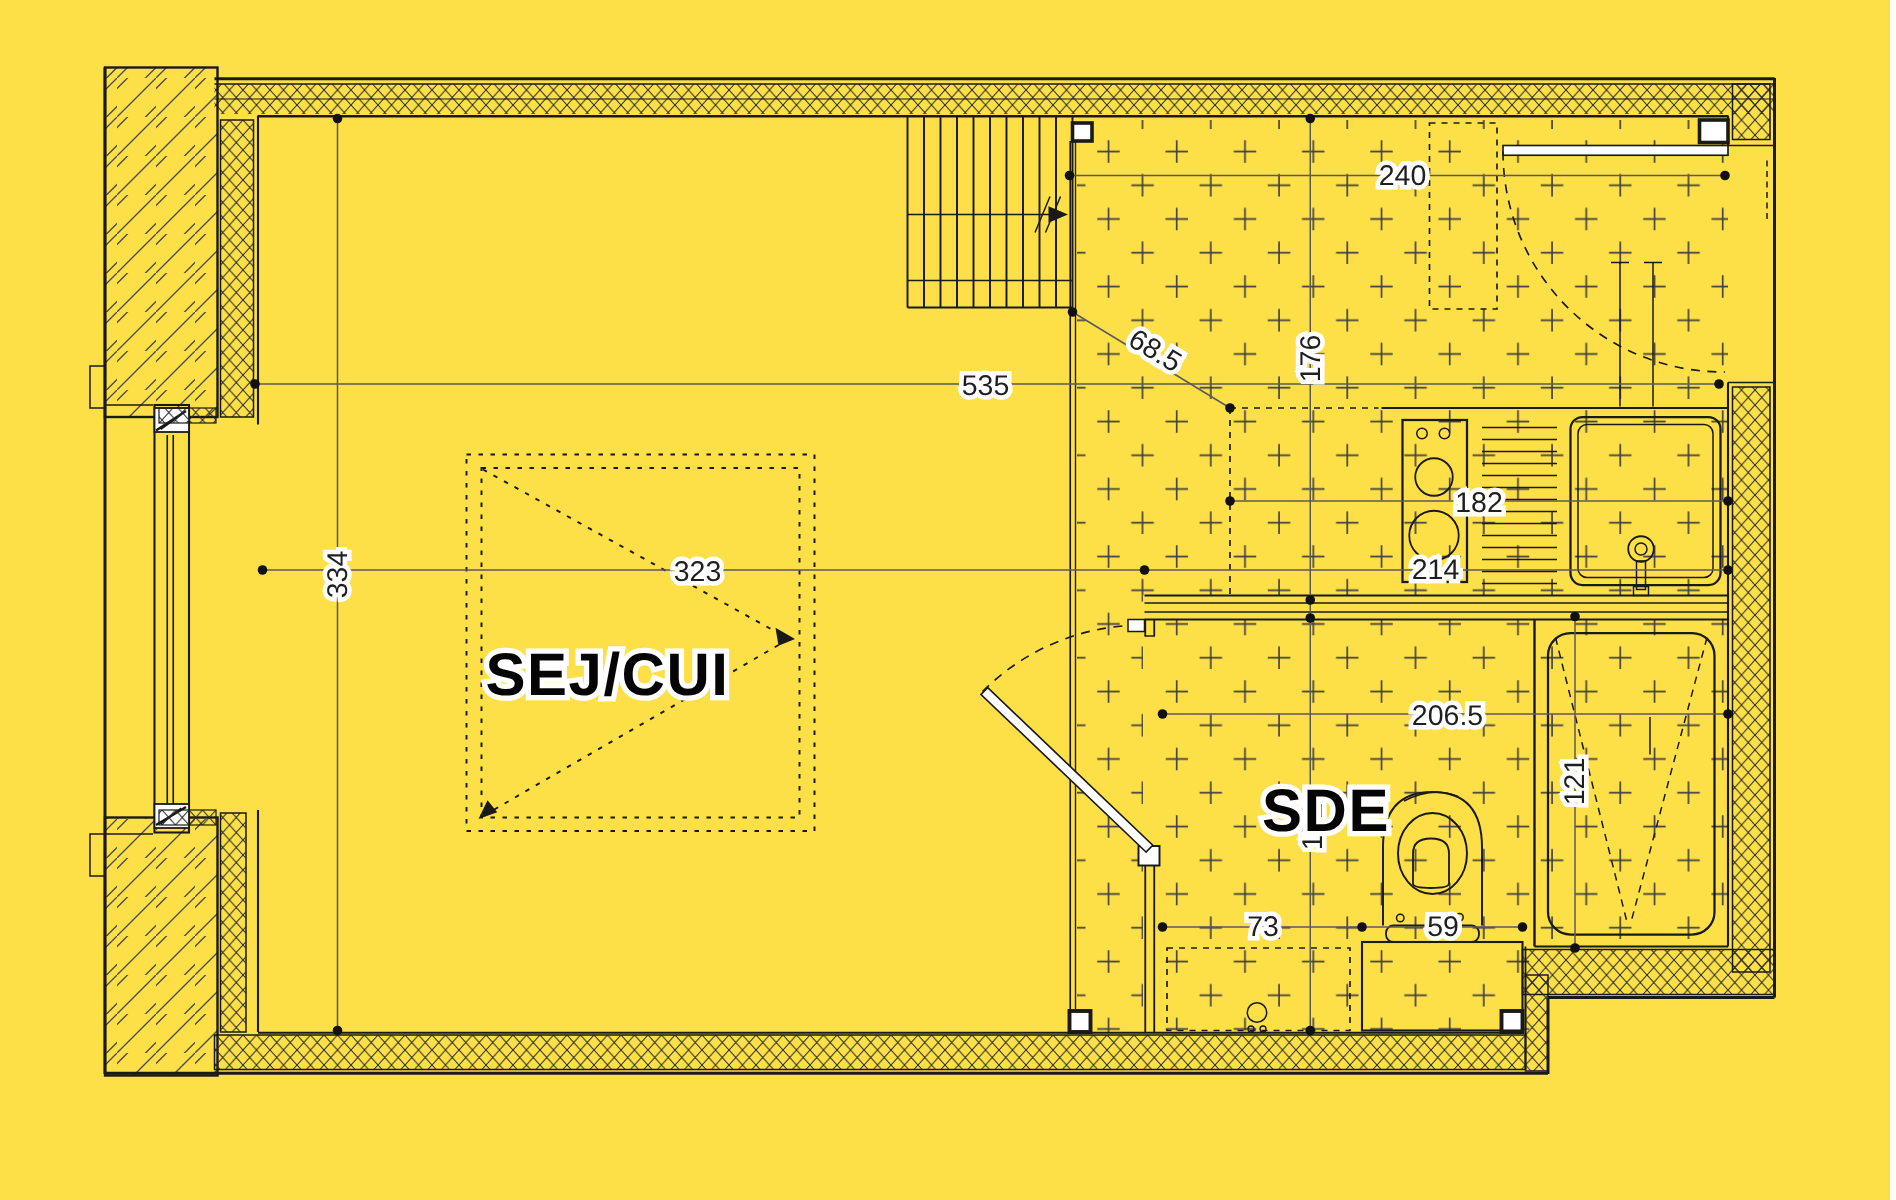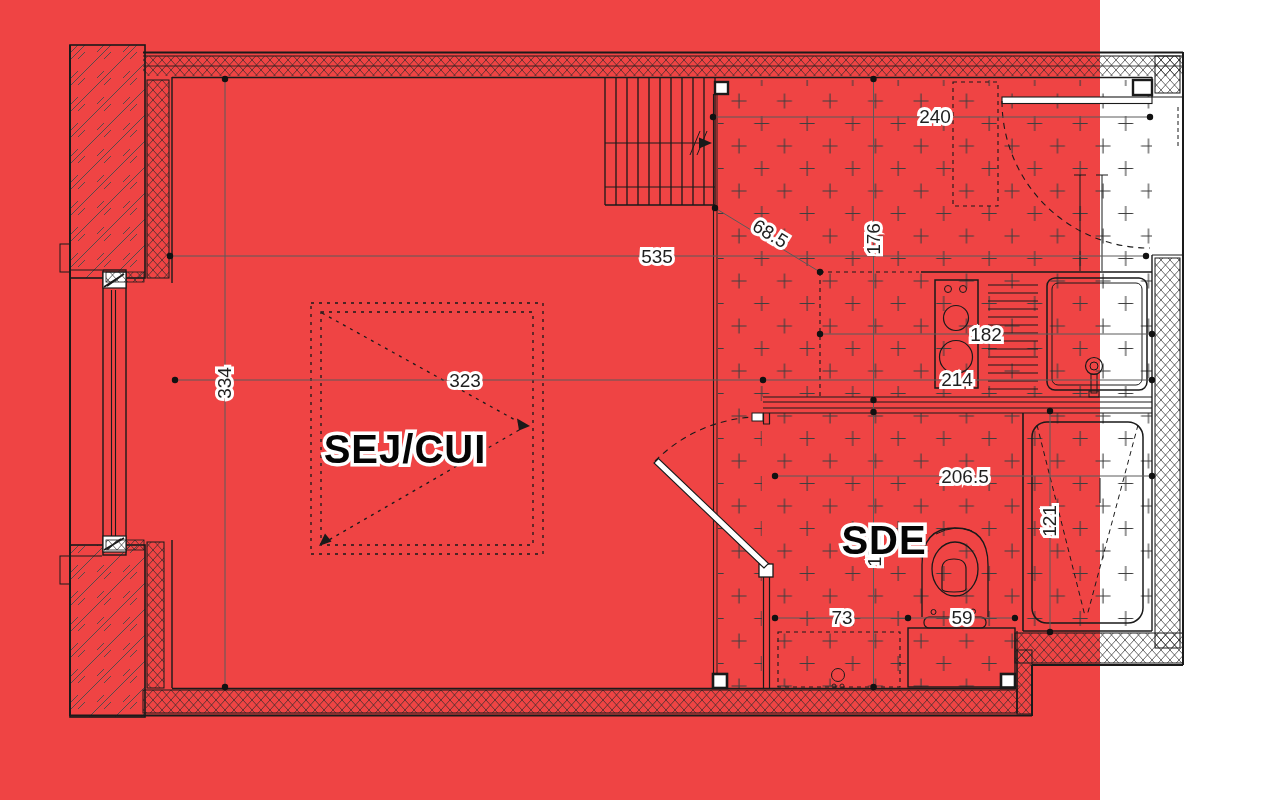--- a/index.html
+++ b/index.html
@@ -1,17 +1,17 @@
 <!DOCTYPE html>
 <html><head>
 <meta charset="utf-8">
 <style>
   html,body{margin:0;padding:0;background:#ffffff;}
   body{width:1264px;height:800px;overflow:hidden;font-family:"Liberation Sans",sans-serif;}
-  #stage{position:relative;width:1100px;height:800px;background:#ef4444;}
+  #stage{position:relative;width:1260px;height:800px;background:#fde047;}
   svg{display:block;}
   svg text{font-family:"Liberation Sans",sans-serif;}
   .dimtxt{font-size:19px;fill:#1f1f1f;paint-order:stroke;stroke:#ffffff;stroke-width:6px;text-anchor:middle;}
   .roomtxt{font-size:40px;font-weight:bold;fill:#050505;paint-order:stroke;stroke:#ffffff;stroke-width:7px;text-anchor:middle;letter-spacing:1px;}
 </style>
 </head>
 <body>
 
 <div id="stage">
 <svg width="1264" height="800" viewBox="0 0 1264 800">

